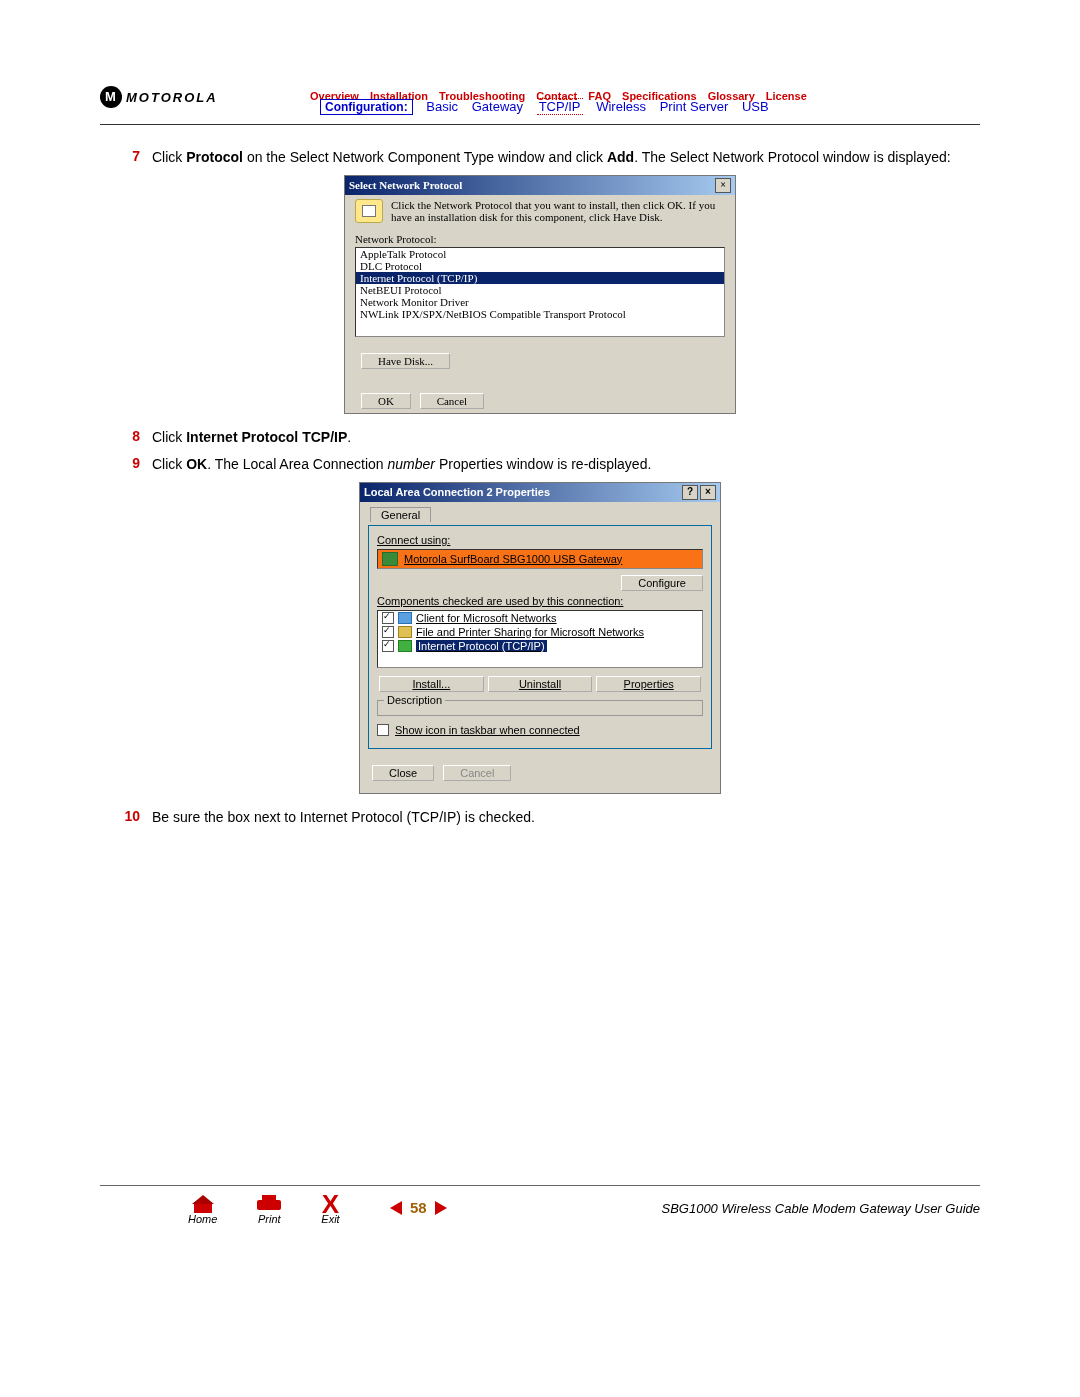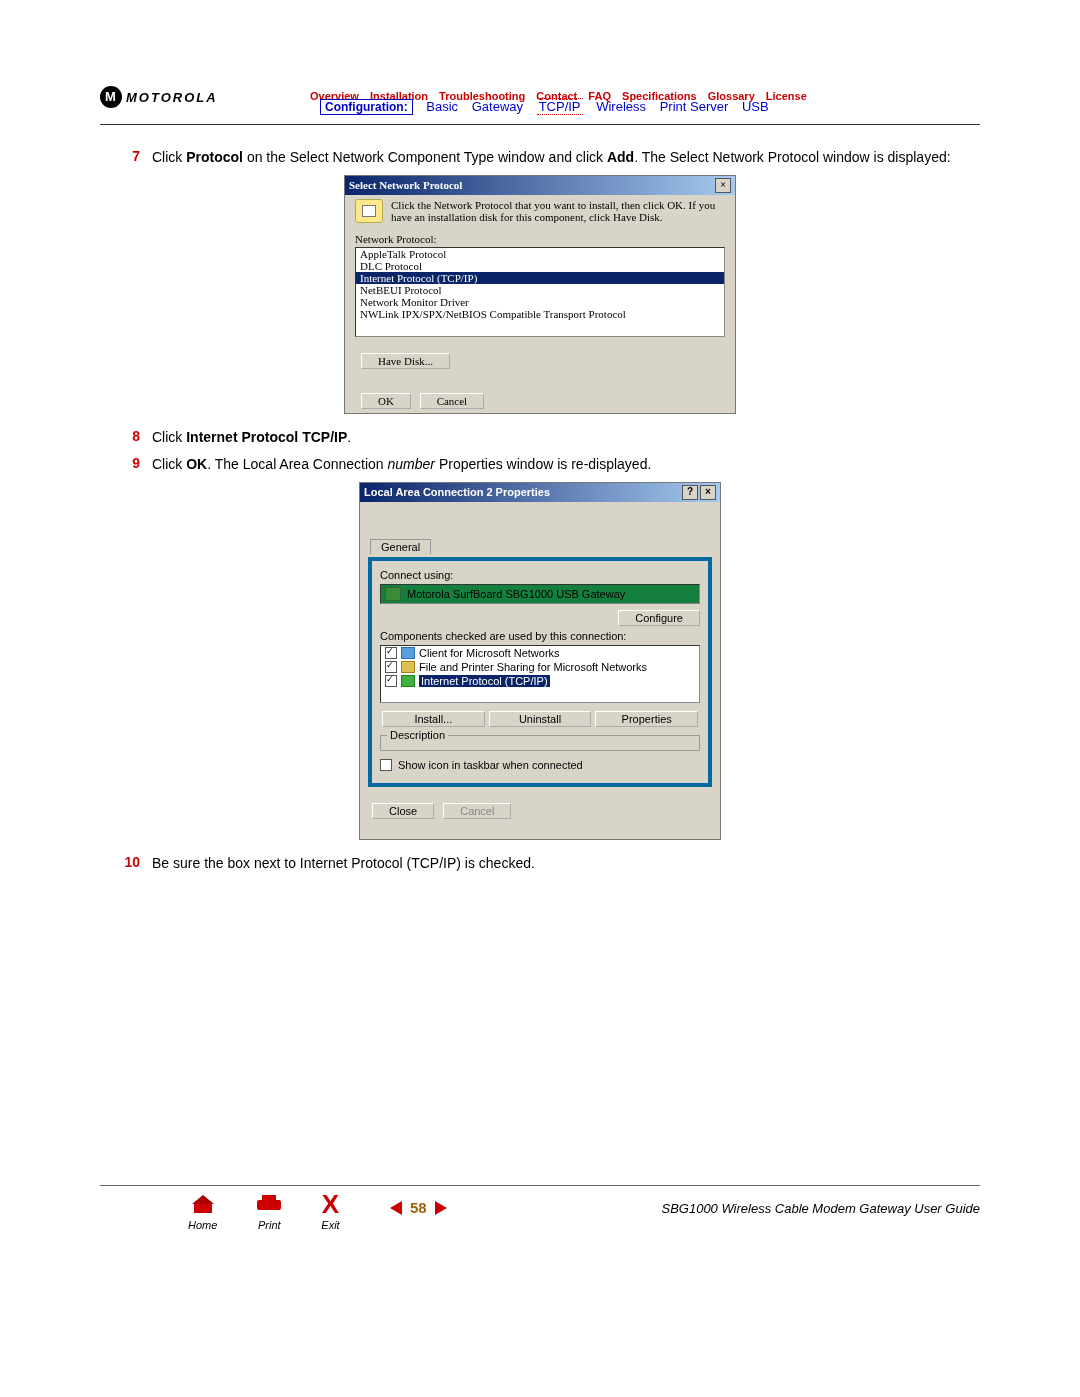--- a/index.html
+++ b/index.html
@@ -196,21 +196,21 @@
     top: 1px;
   }
   .group {
     border: 1px solid #fff;
     border-right-color: #808080;
     border-bottom-color: #808080;
     padding: 6px 8px 8px;
     margin: 4px 2px;
   }
   .fieldbox {
-    background: #15803d;
+    background: #f97316;
     border: 1px inset #888;
     padding: 2px 4px;
     font-size: 11px;
     display: flex;
     align-items: center;
     gap: 6px;
   }
   .net-icon {
     width: 14px; height: 12px;
     background: #3a8a3a;
@@ -266,21 +266,21 @@
   }
   .foot-icons {
     position: absolute;
     top: 10px;
     left: 88px;
     display: flex;
     gap: 40px;
     align-items: flex-start;
   }
   .foot-item { text-align: center; font-size: 11px; font-style: italic; font-family: Arial; }
-  .foot-item .lbl { margin-top: 6px; }
+  .foot-item .lbl { margin-top: 0; }
   .home-icon { width:20px; height:18px; position:relative; margin:0 auto; }
   .home-icon::before {
     content:""; position:absolute; left:1px; top:7px; width:18px; height:11px; background:#c00;
   }
   .home-icon::after {
     content:""; position:absolute; left:-1px; top:0;
     border-left:11px solid transparent; border-right:11px solid transparent; border-bottom:9px solid #a00;
   }
   .print-icon { width:24px; height:18px; position:relative; margin:0 auto; }
   .print-icon::before { content:""; position:absolute; left:0; top:5px; width:24px; height:10px; background:#c00; border-radius:2px; }
@@ -396,23 +396,23 @@
   </div>
 
   <div class="win dialog-img" style="width:360px;">
     <div class="titlebar">
       <span>Local Area Connection 2 Properties</span>
       <div style="display:flex; gap:2px;">
         <div class="closebtn">?</div>
         <div class="closebtn">×</div>
       </div>
     </div>
-    <div style="padding:4px 6px 20px;margin-top:32px;">
+    <div style="padding:4px 6px 12px;">
       <span class="tab">General</span>
-      <div class="group" style="border:4px solid #0369a1; padding:8px;">
+      <div class="group" style="border:1px solid #0369a1; padding:8px;text-decoration:underline;">
         <div style="margin-bottom:3px;">Connect using:</div>
         <div class="fieldbox">
           <div class="net-icon"></div>
           <span>Motorola SurfBoard SBG1000 USB Gateway</span>
         </div>
         <div style="text-align:right; margin:6px 0 4px;">
           <span class="btn">Configure</span>
         </div>
         <div style="margin-bottom:3px;">Components checked are used by this connection:</div>
         <div class="complist">

